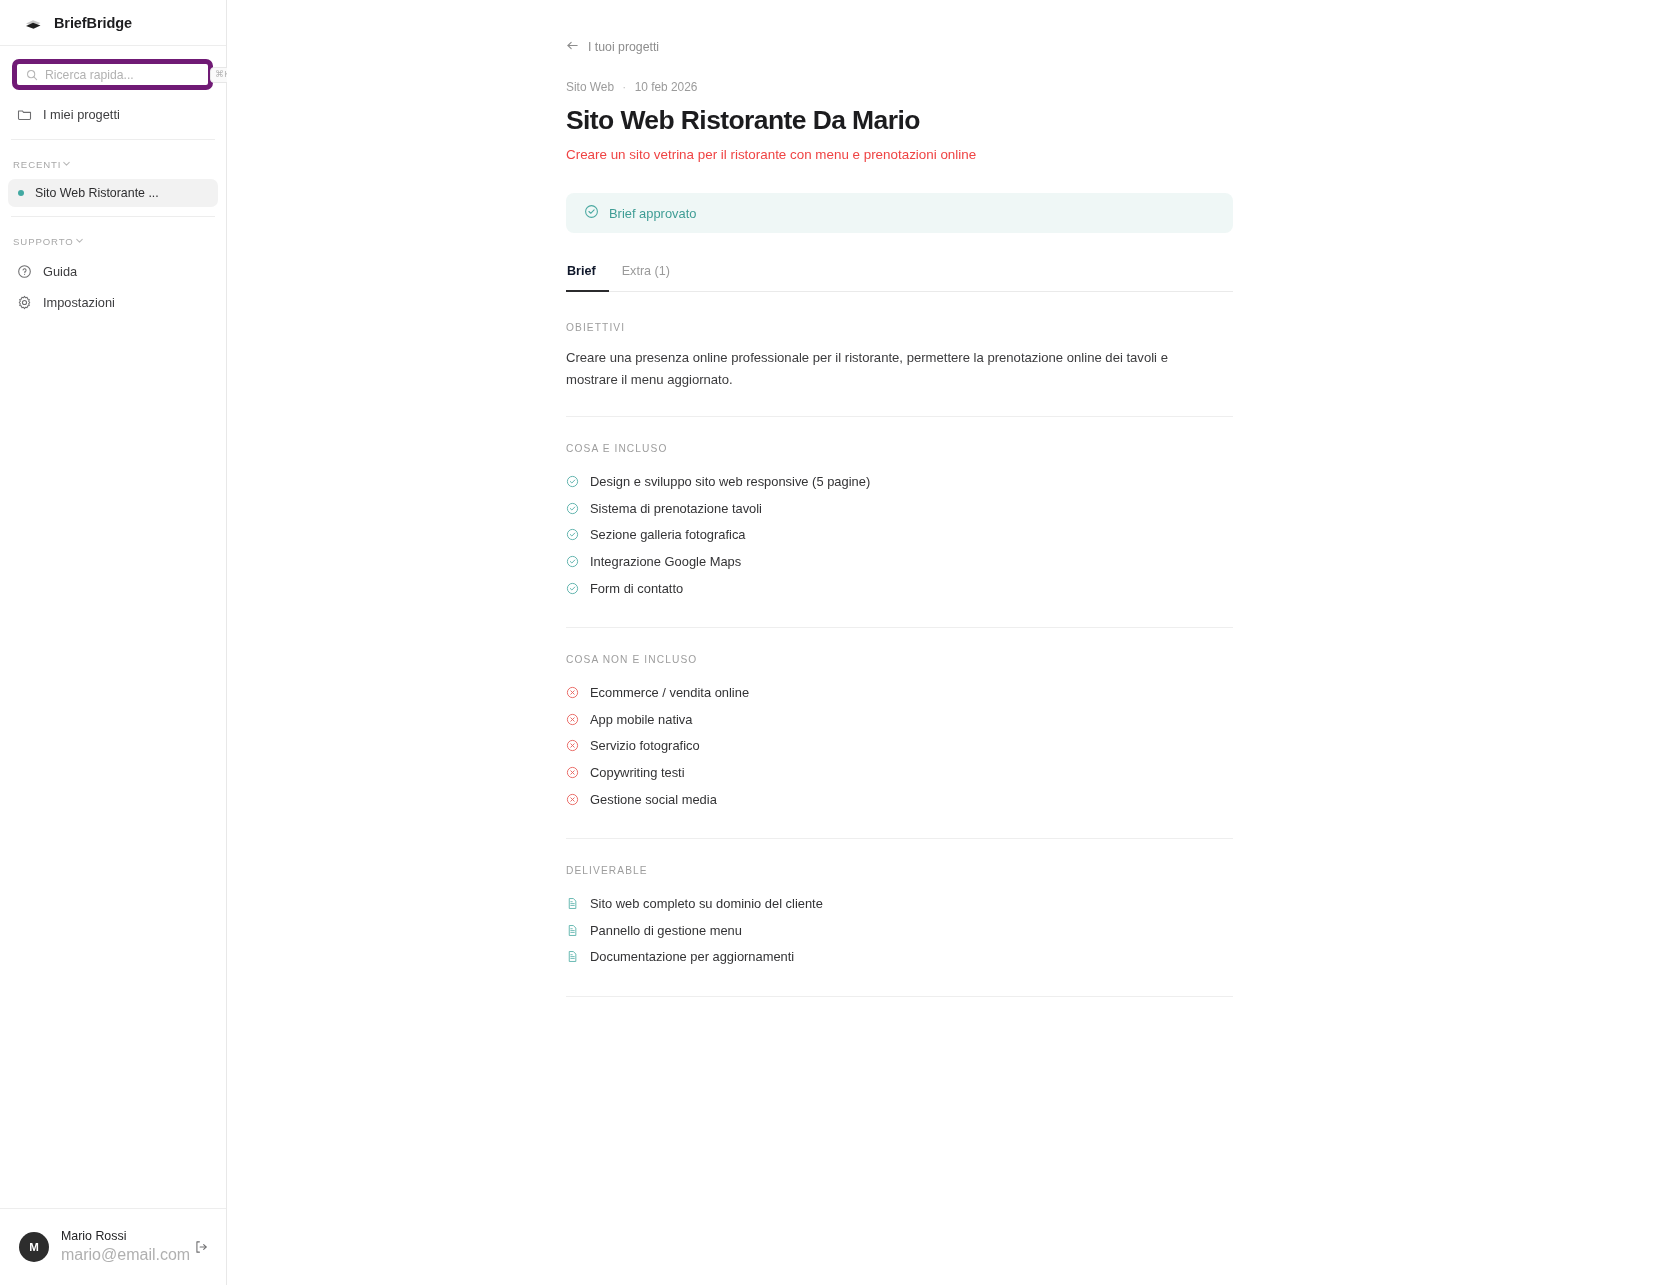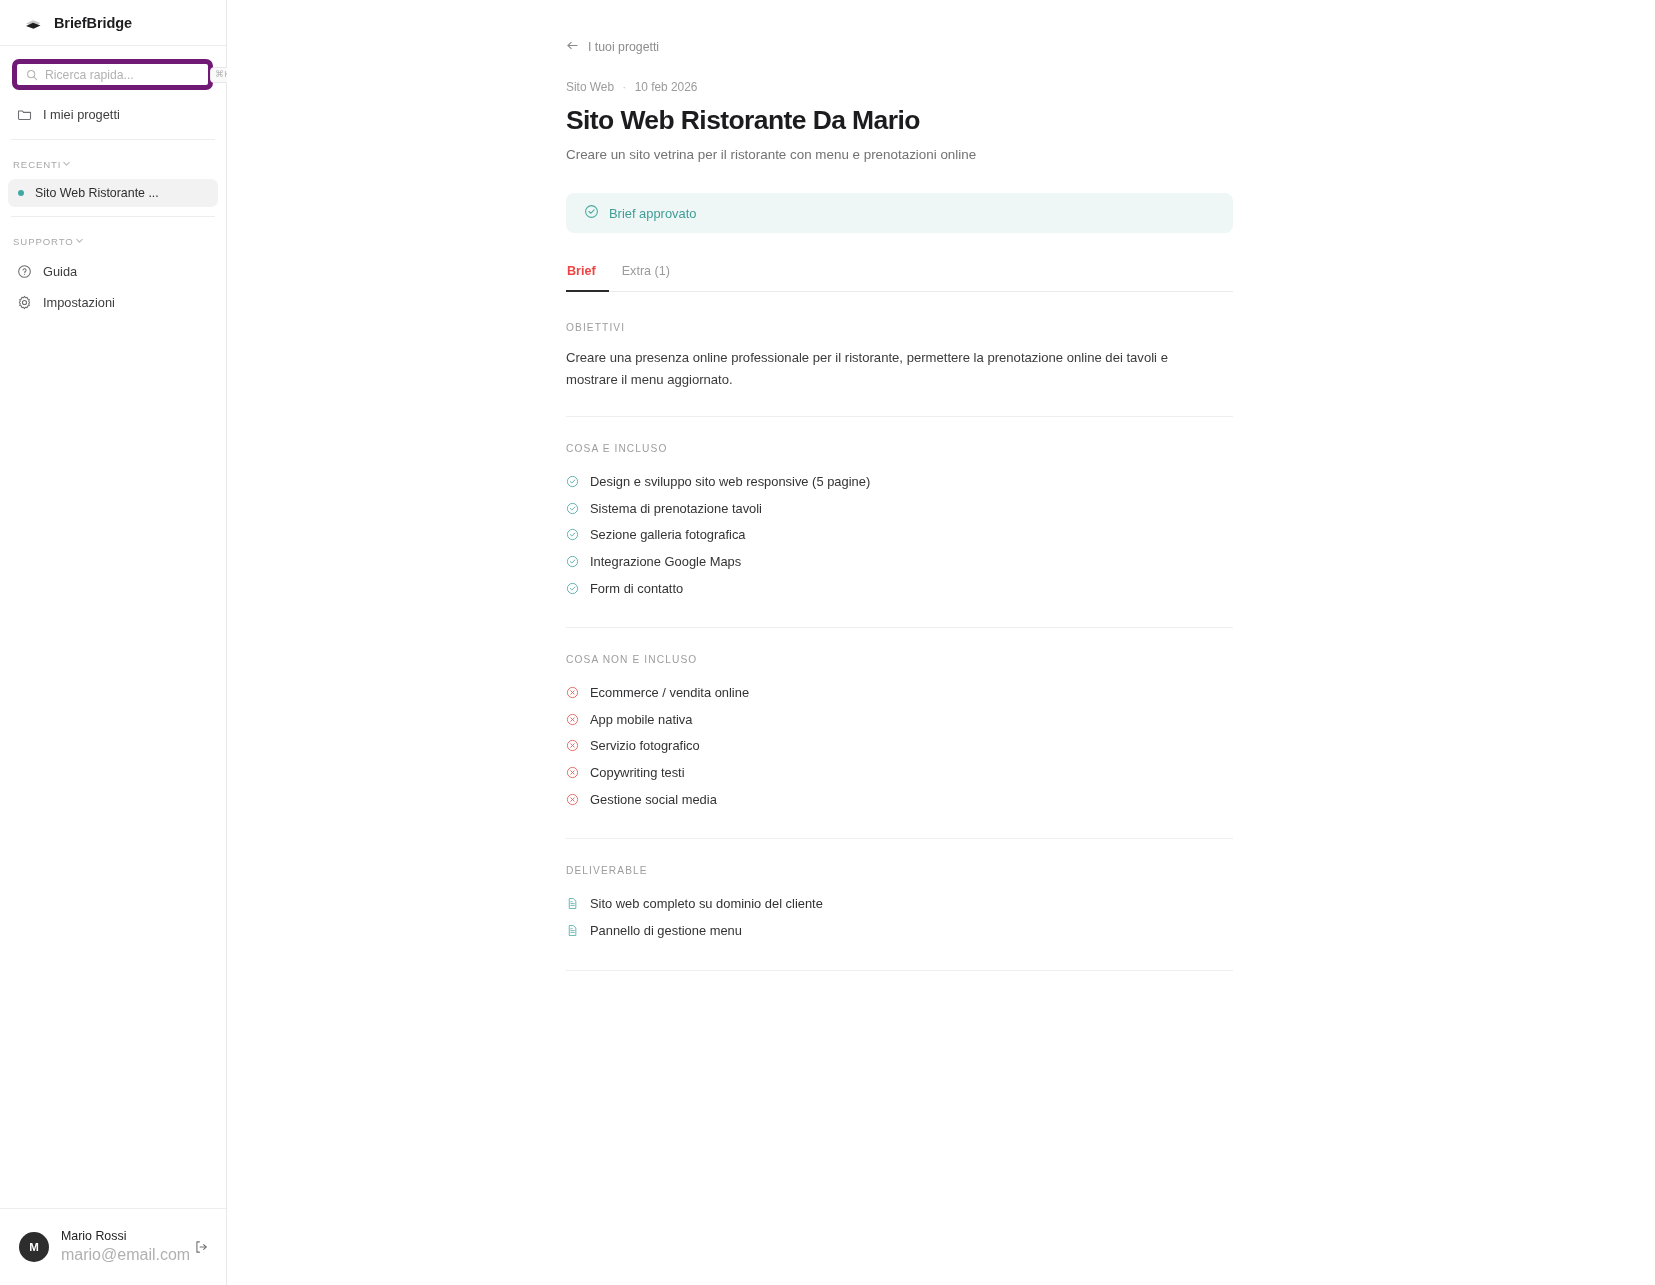--- a/index.html
+++ b/index.html
@@ -186,21 +186,21 @@
 
   .page-title {
     font-size: 26.5px;
     font-weight: bold;
     color: #1c1c1e;
     letter-spacing: -0.6px;
     margin-bottom: 11px;
   }
   .page-sub {
     font-size: 13.4px;
-    color: #737373;
+    color: #ef4444;
     margin-bottom: 31px;
   }
 
   .banner {
     background: #eff7f6;
     border-radius: 8px;
     height: 40px;
     display: flex;
     align-items: center;
     gap: 10px;
@@ -217,21 +217,21 @@
   }
   .tab {
     font-size: 12.6px;
     color: #9a9a9a;
     padding: 0 13px 12px 13px;
     cursor: pointer;
     border-bottom: 2px solid transparent;
     margin-bottom: -1px;
   }
   .tab:first-child { padding-left: 1px; }
-  .tab.active { color: #ef4444; font-weight: bold; border-bottom-color: #2b2b2d; }
+  .tab.active { color: #0f172a; font-weight: bold; border-bottom-color: #2b2b2d; }
 
   .sec-label {
     font-size: 10.2px;
     letter-spacing: 1.1px;
     color: #9d9d9d;
     margin-bottom: 14px;
   }
   .sec { padding-bottom: 26px; }
   .sec-rule { height: 1px; background: #eeeeee; margin-bottom: 26px; }
 
@@ -559,20 +559,31 @@
             <span class="li-ic">
               <svg width="13" height="13" viewBox="0 0 16 16">
                   <path d="M4 1.9h5.1L12.1 5v9.1H4z" fill="none" stroke="#5fb5ae" stroke-width="1.15" stroke-linejoin="round"></path>
                   <line x1="5.9" y1="8.1" x2="10.2" y2="8.1" stroke="#5fb5ae" stroke-width="1.05" stroke-linecap="round"></line>
                   <line x1="5.9" y1="10.4" x2="10.2" y2="10.4" stroke="#5fb5ae" stroke-width="1.05" stroke-linecap="round"></line>
                   <line x1="5.9" y1="5.8" x2="7.7" y2="5.8" stroke="#5fb5ae" stroke-width="1.05" stroke-linecap="round"></line>
                 </svg>
             </span>
             <span>Pannello di gestione menu</span>
           </li>
+          <li>
+            <span class="li-ic">
+              <svg width="13" height="13" viewBox="0 0 16 16">
+                  <path d="M4 1.9h5.1L12.1 5v9.1H4z" fill="none" stroke="#5fb5ae" stroke-width="1.15" stroke-linejoin="round"></path>
+                  <line x1="5.9" y1="8.1" x2="10.2" y2="8.1" stroke="#5fb5ae" stroke-width="1.05" stroke-linecap="round"></line>
+                  <line x1="5.9" y1="10.4" x2="10.2" y2="10.4" stroke="#5fb5ae" stroke-width="1.05" stroke-linecap="round"></line>
+                  <line x1="5.9" y1="5.8" x2="7.7" y2="5.8" stroke="#5fb5ae" stroke-width="1.05" stroke-linecap="round"></line>
+                </svg>
+            </span>
+            <span>Documentazione per aggiornamenti</span>
+          </li>
         </ul>
       </section>
       <div class="sec-rule"></div>
 
       
 
     </div>
   </main>
 
 </div>

